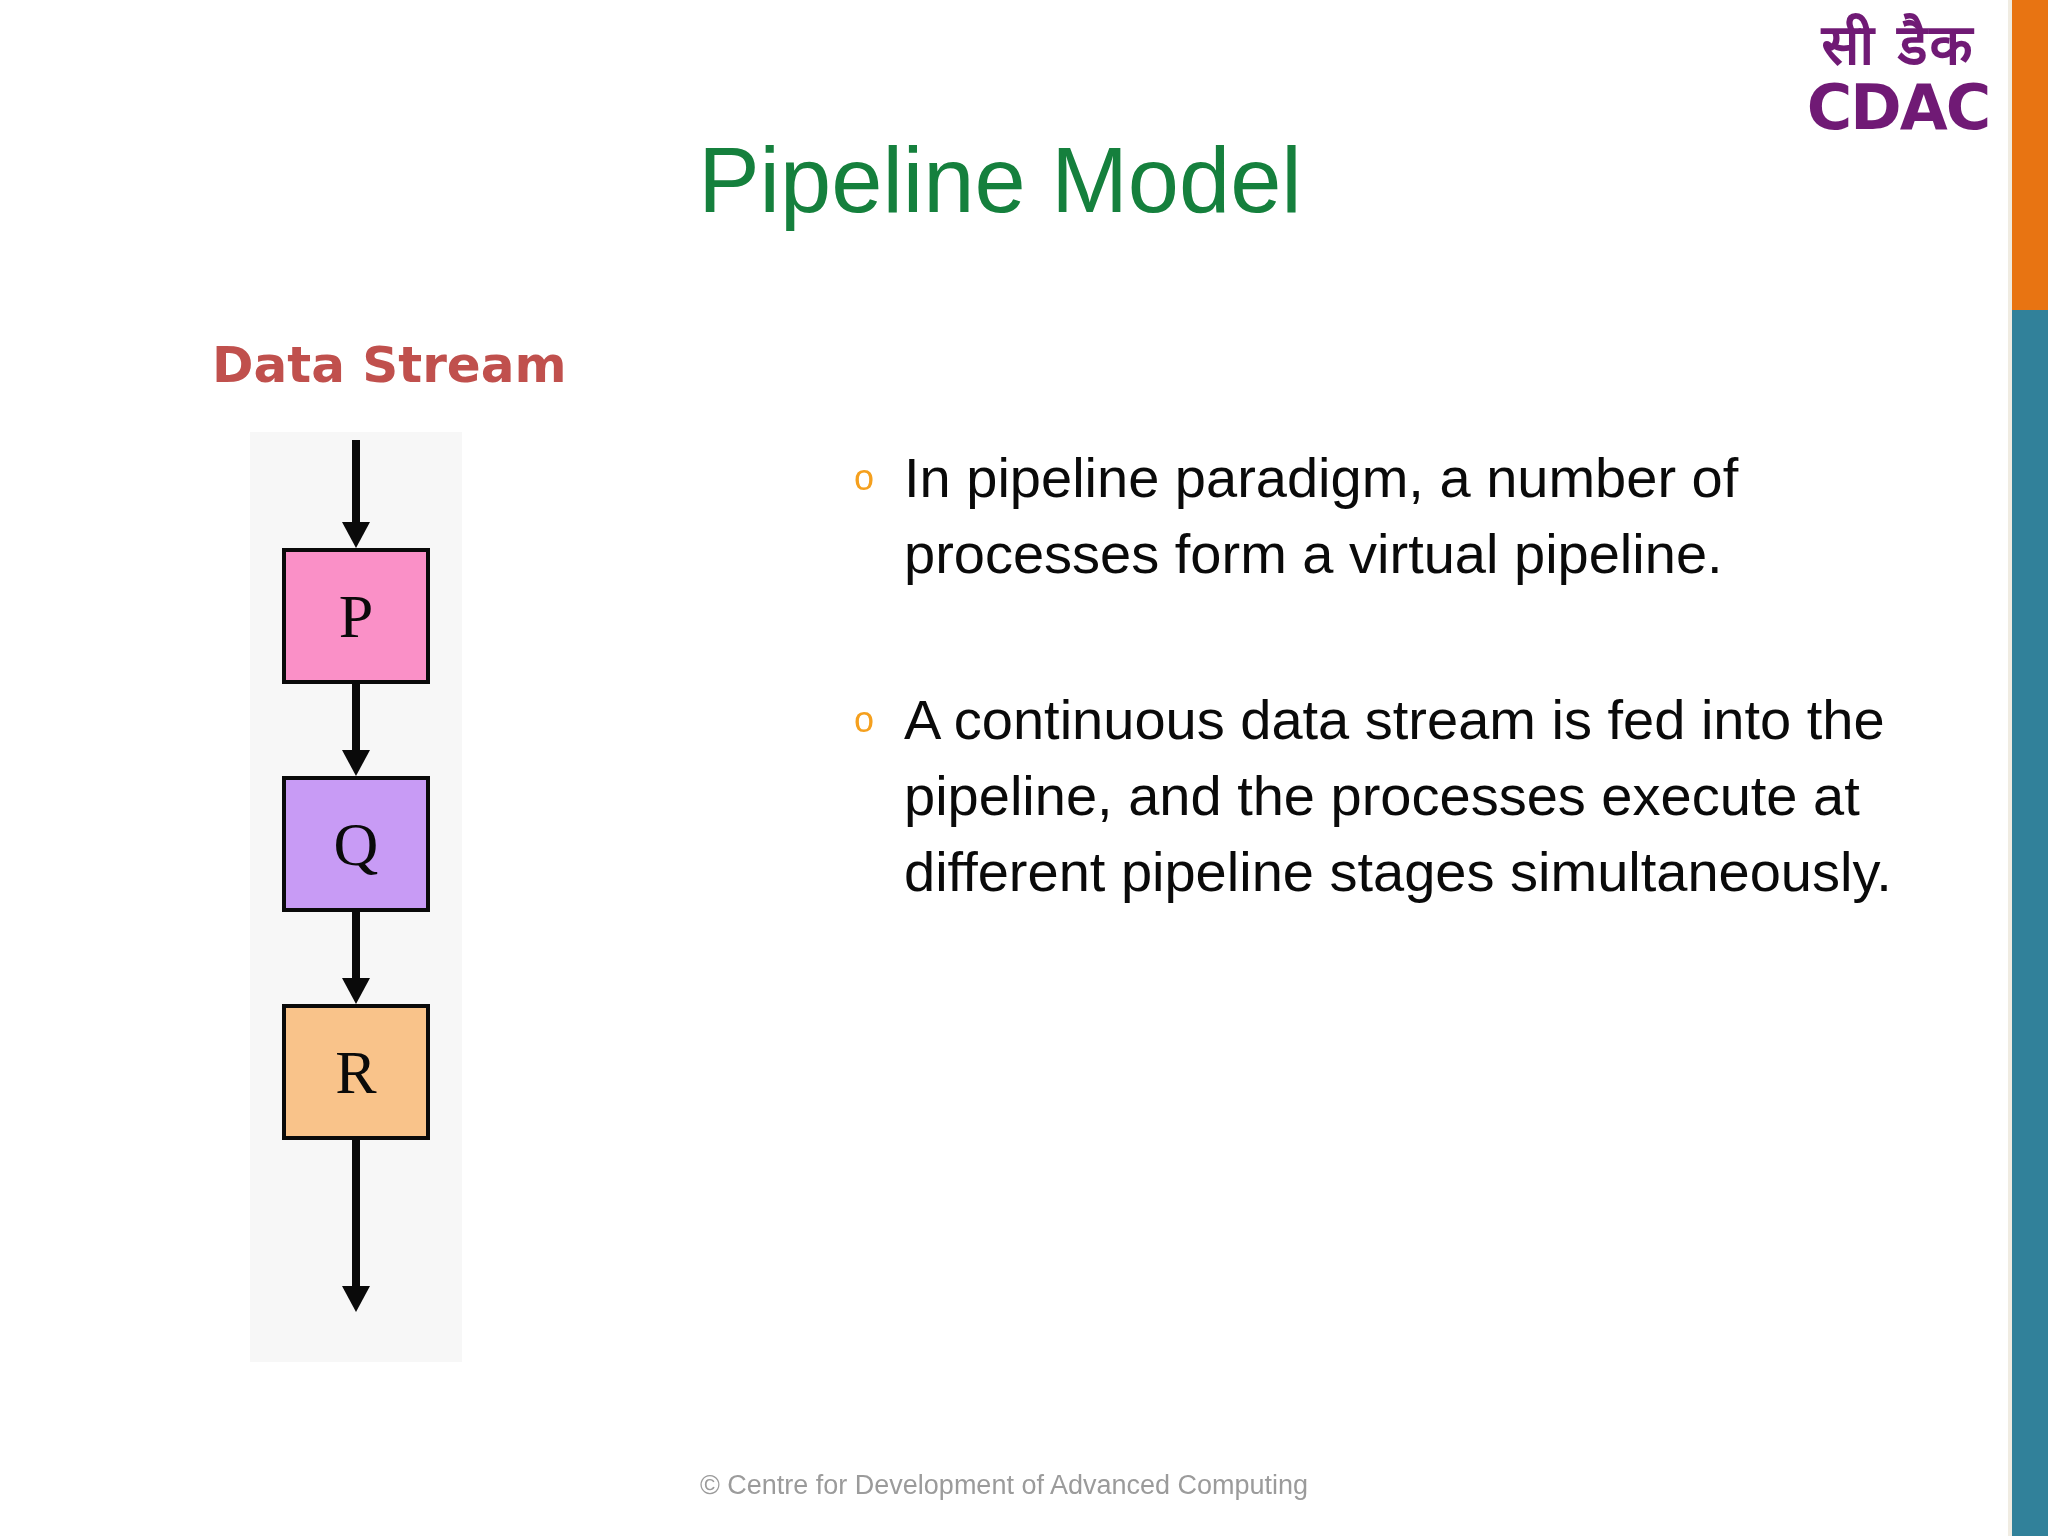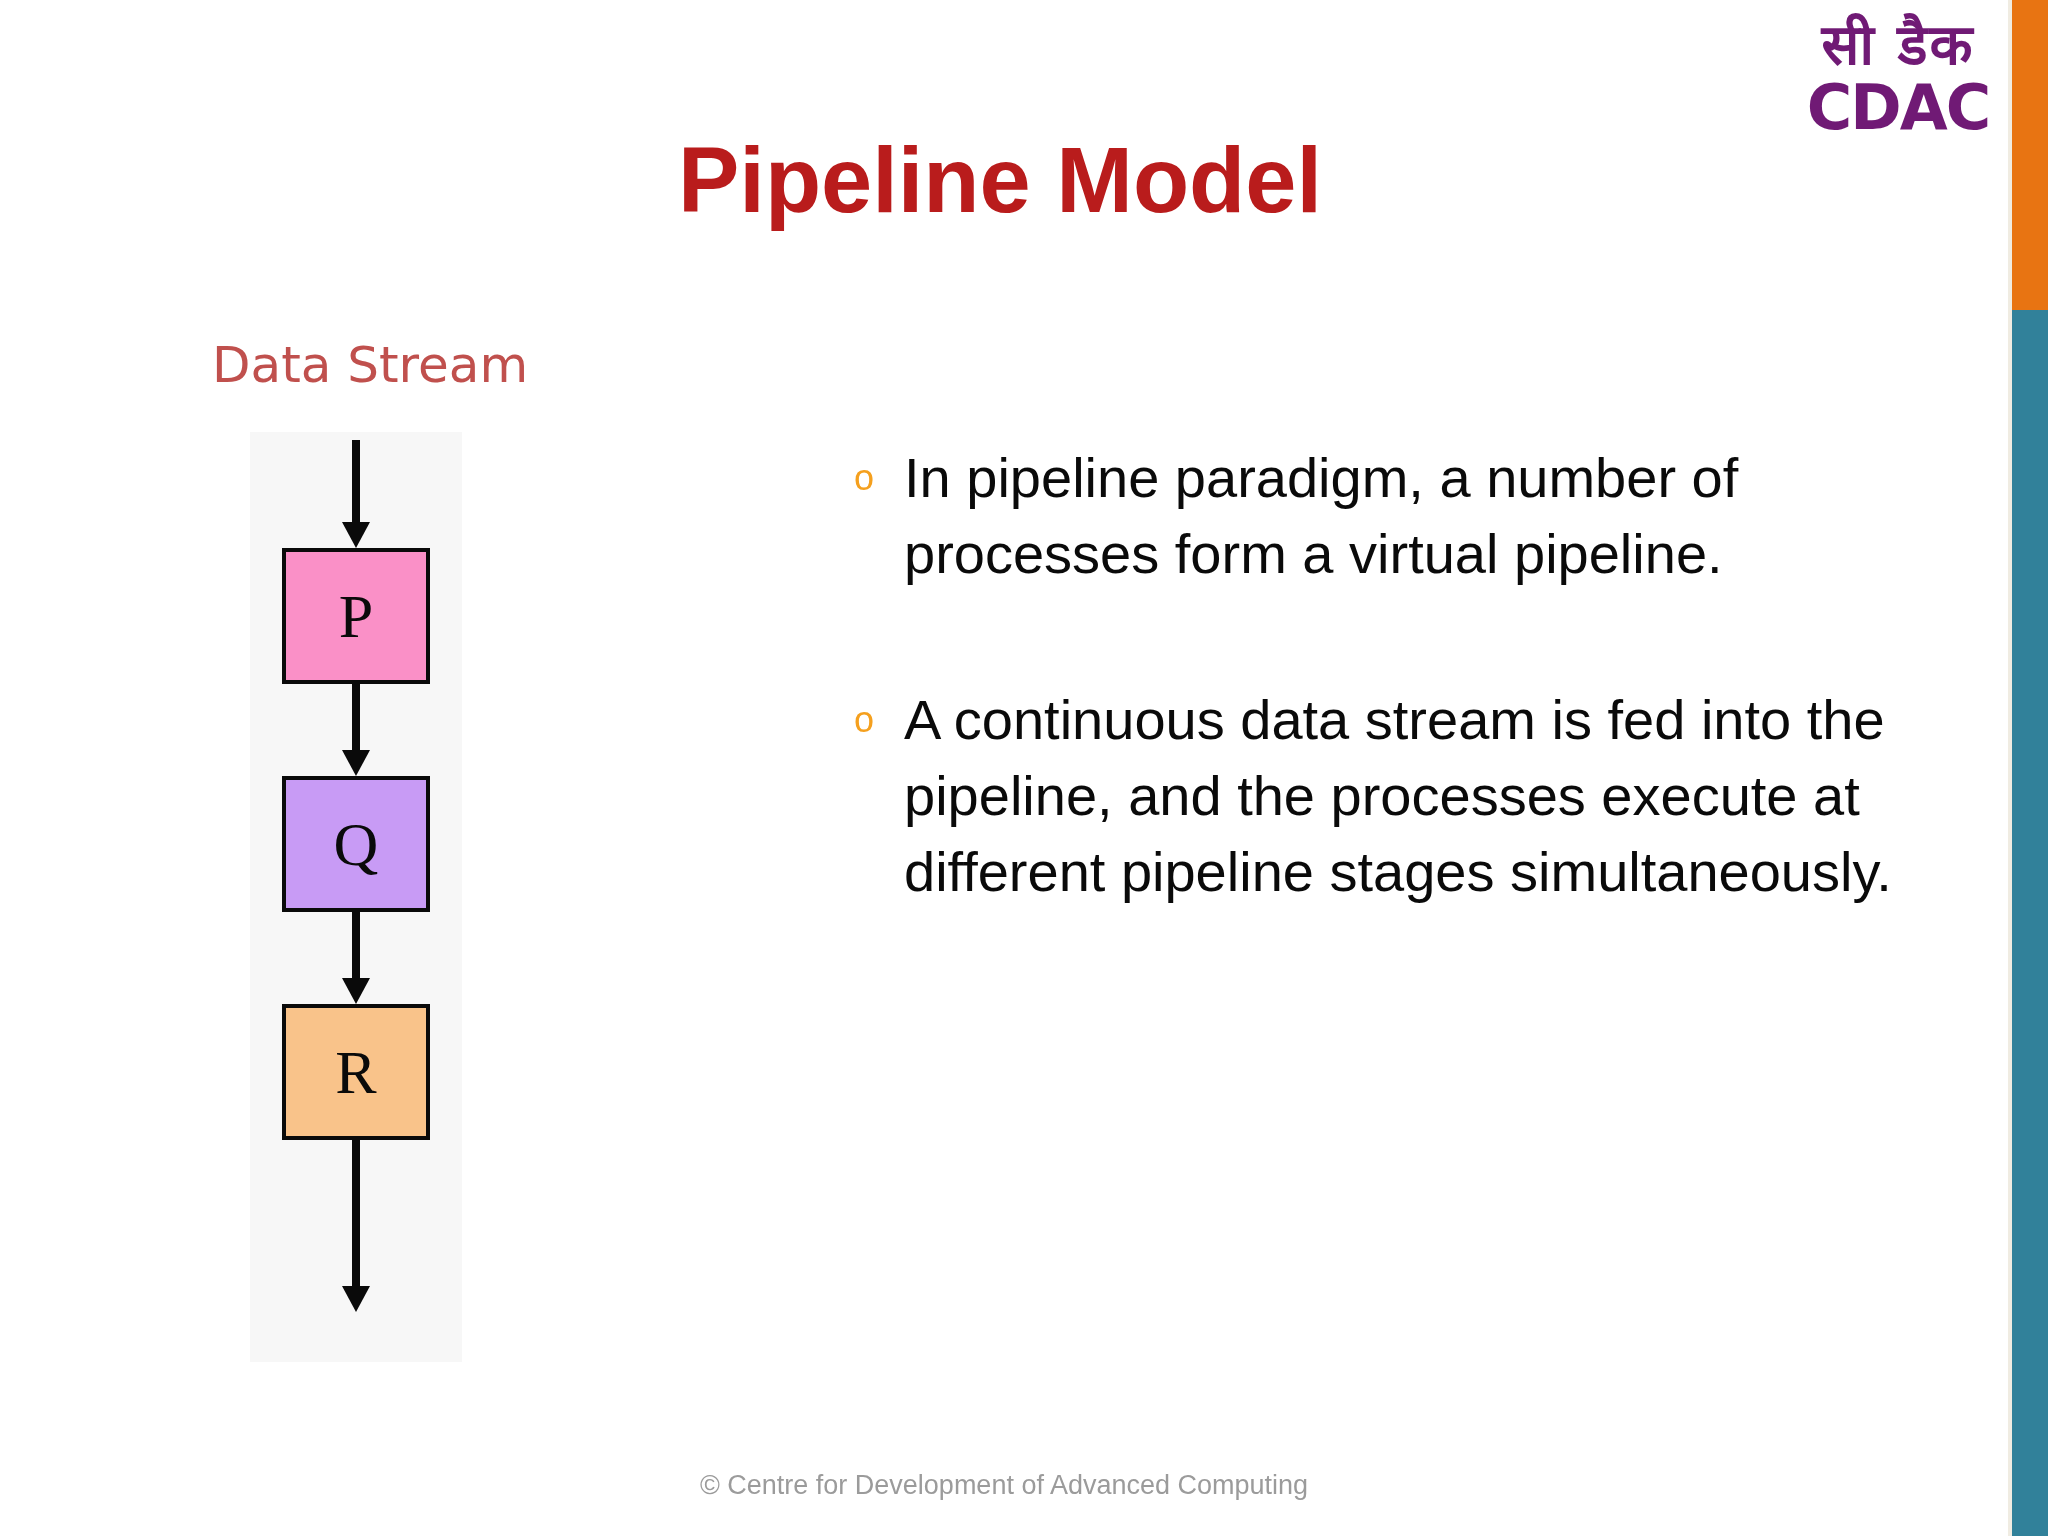--- a/index.html
+++ b/index.html
@@ -71,37 +71,37 @@
     white-space: nowrap;
   }
 
   
   #page-title {
     position: absolute;
     left: 300px;
     top: 128px;
     width: 1400px;
     text-align: center;
-    color: #b91c1c;
+    color: #15803d;
     font-size: 92px;
     line-height: 104px;
-    font-weight: 700;
+    font-weight: 400;
     white-space: nowrap;
   }
 
   
   #data-stream-label {
     position: absolute;
     left: 212px;
     top: 336px;
     color: #C0504D;
     font-family: "DejaVu Sans", sans-serif;
     font-size: 50px;
     line-height: 58px;
-    font-weight: 400;
+    font-weight: 700;
     white-space: nowrap;
     text-align: right;
   }
 
   
   #pipeline-diagram {
     position: absolute;
     left: 250px;
     top: 432px;
     width: 212px;

